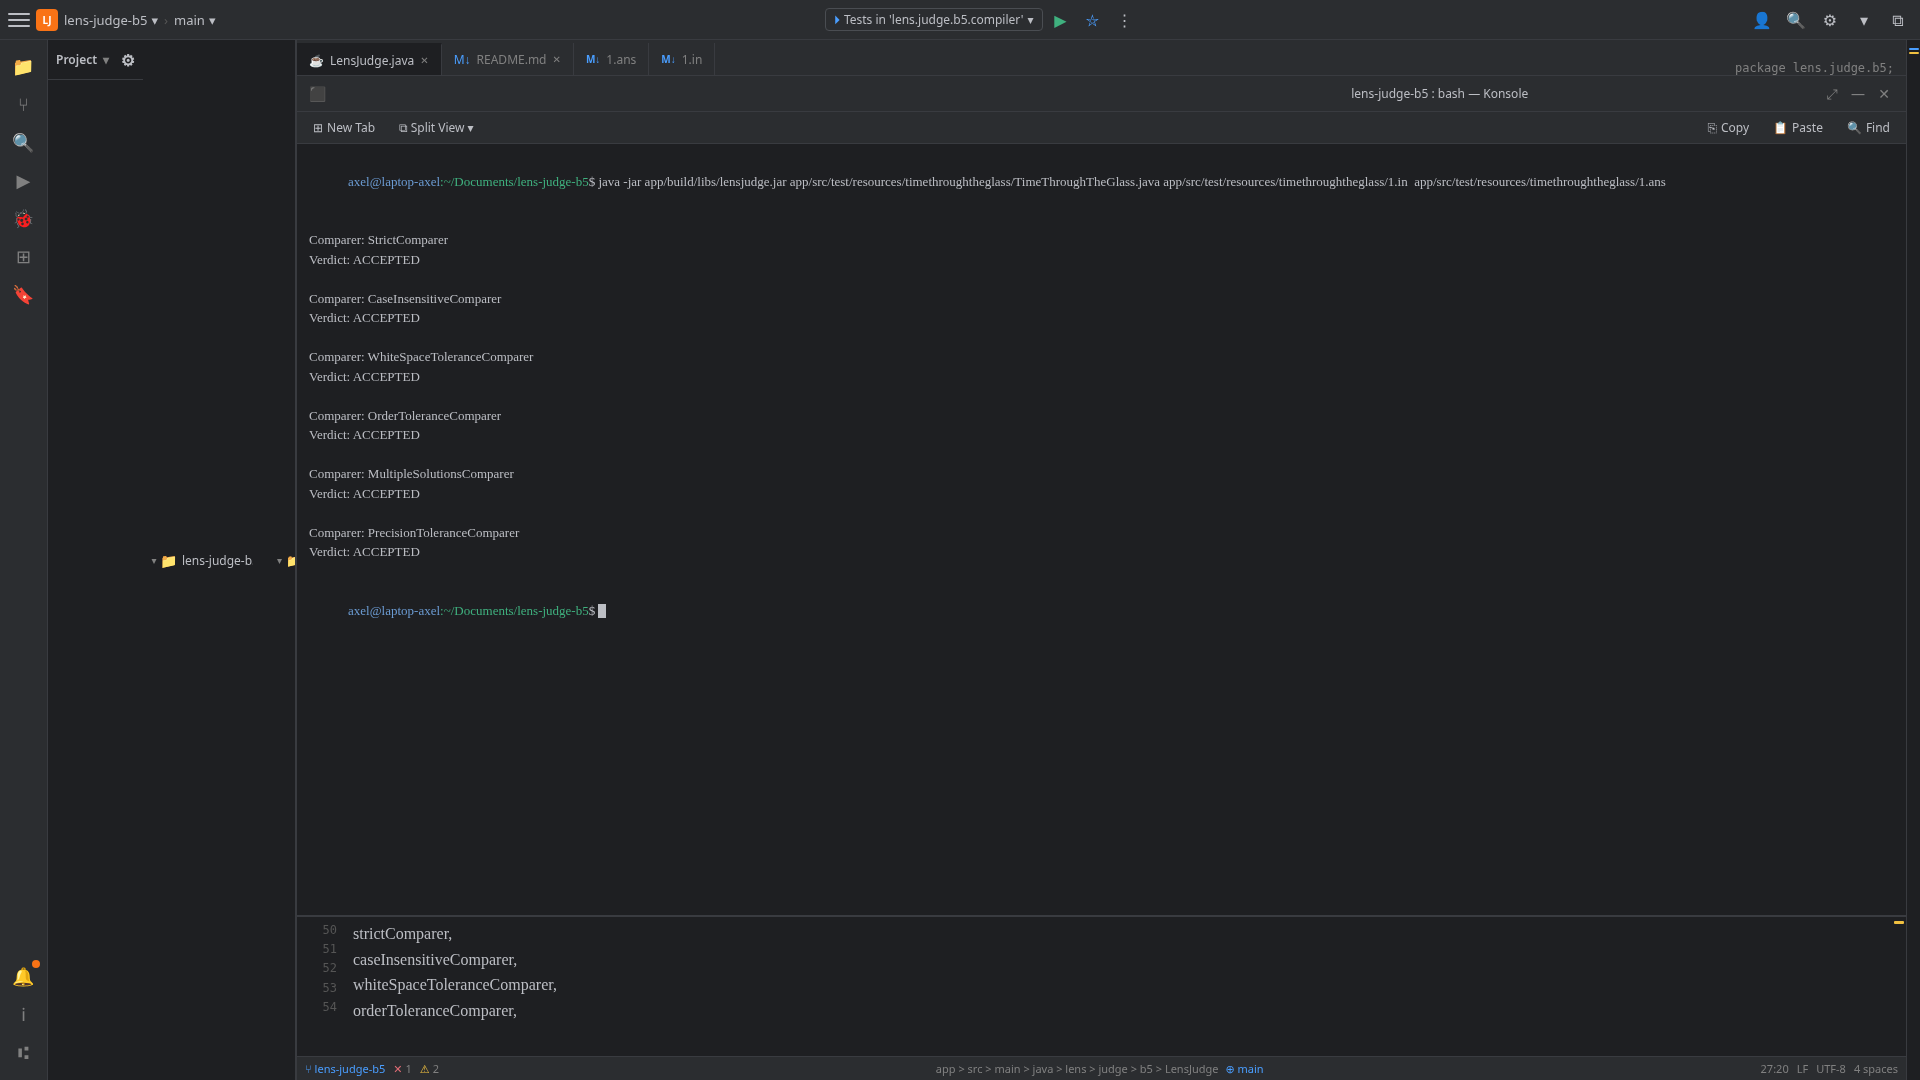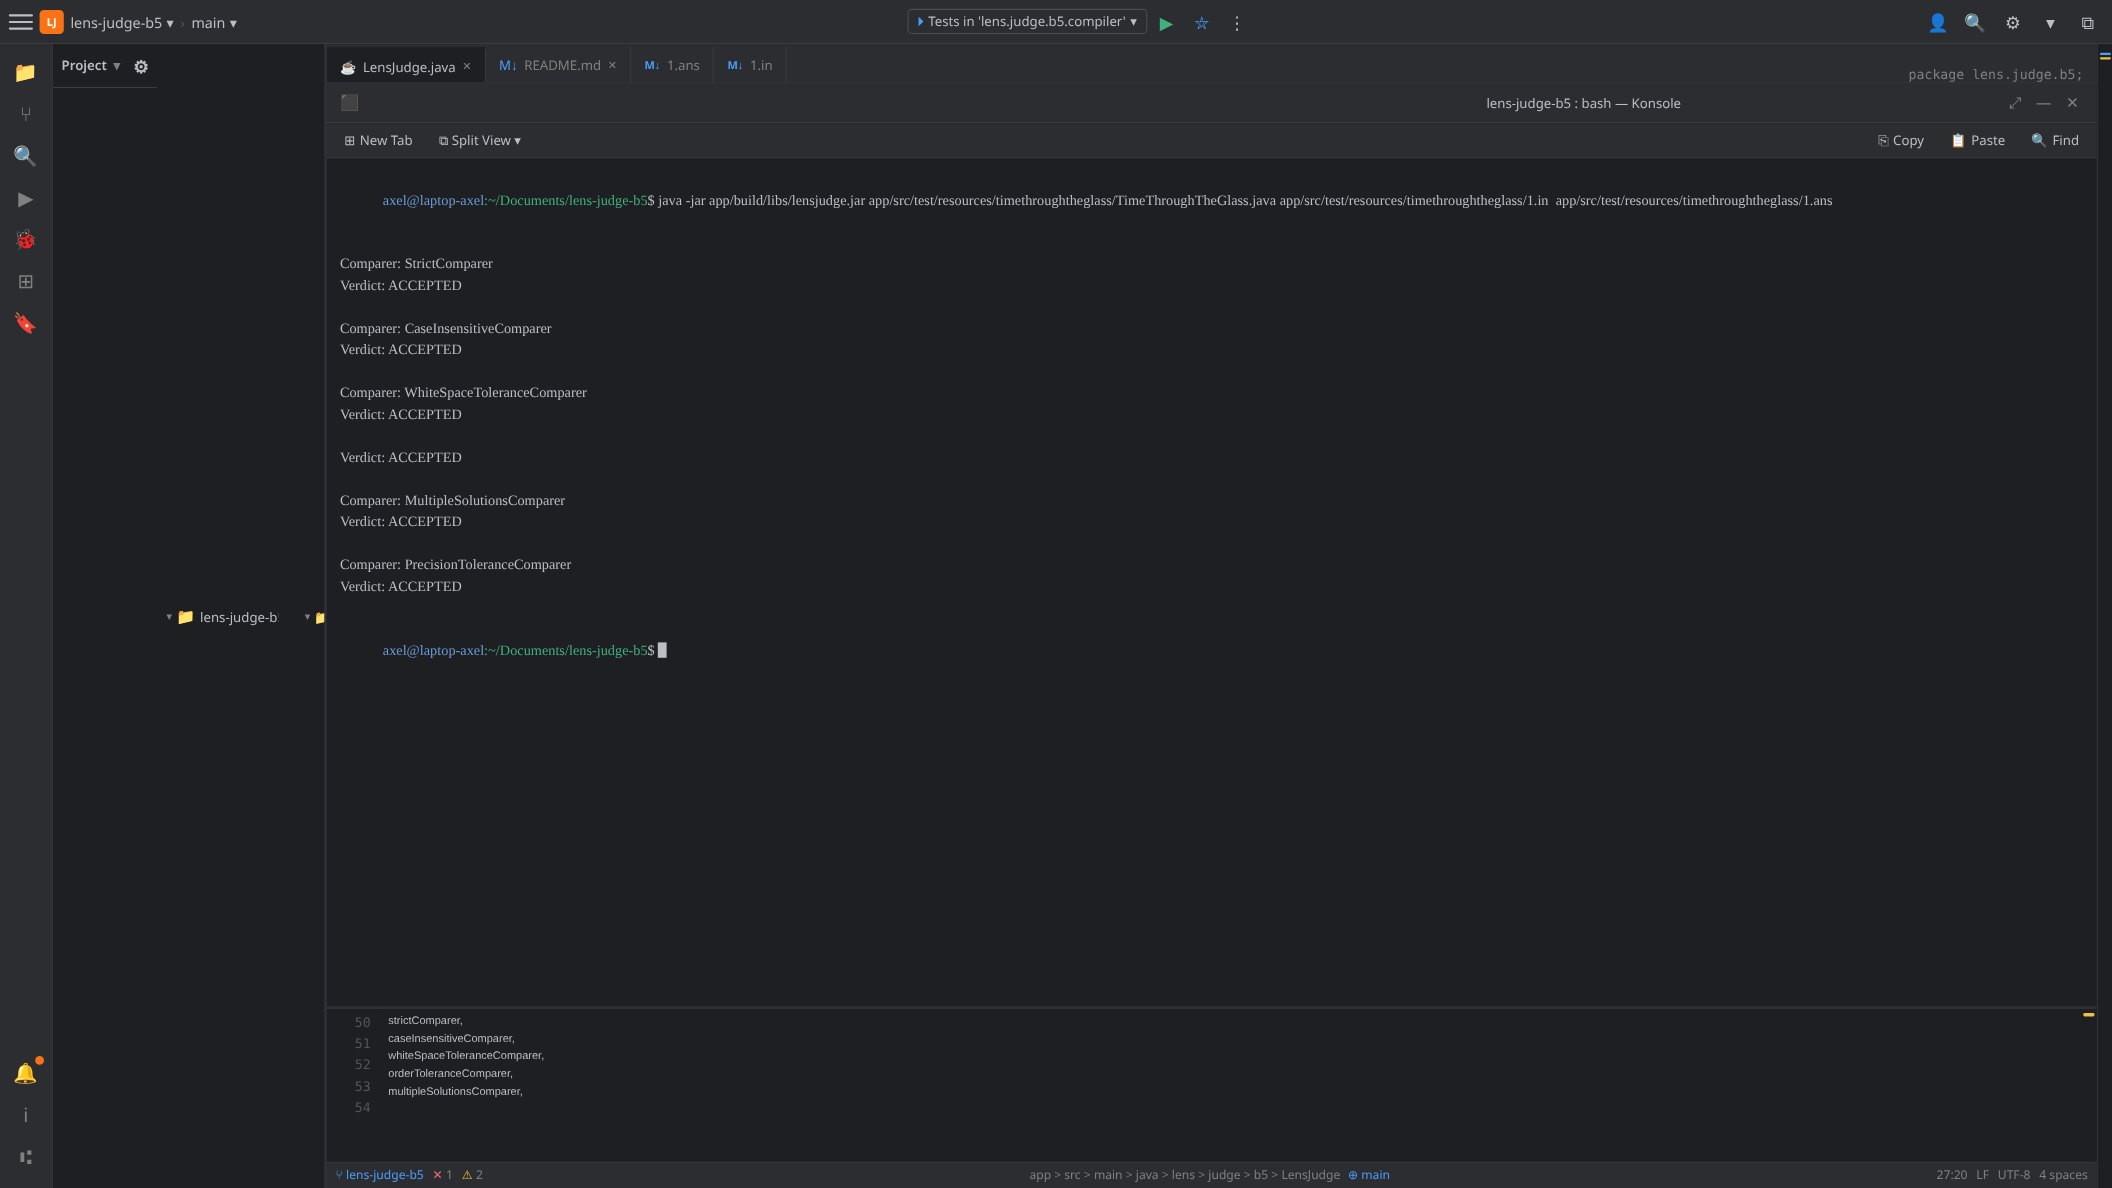--- a/index.html
+++ b/index.html
@@ -314,22 +314,22 @@
       color: #555;
       font-family: 'Consolas', monospace;
       font-size: 12px;
       text-align: right;
       padding: 4px 8px 4px 0;
       line-height: 1.6;
       user-select: none;
     }
     .code-area {
       flex: 1;
-      font-family: Liberation Sans, sans-serif;
-      font-size: 10px;
+      font-family: Liberation Serif, serif;
+      font-size: 16px;
       color: #bcbec4;
       padding: 4px 8px;
       line-height: 1.6;
       overflow: auto;
     }
 
     
     .right-gutter {
       width: 14px;
       background: #1e1f22;
@@ -549,20 +549,21 @@
           <div class="term-line">&nbsp;</div>
           <div class="term-line">Comparer: StrictComparer</div>
           <div class="term-line">Verdict: ACCEPTED</div>
           <div class="term-line">&nbsp;</div>
           <div class="term-line">Comparer: CaseInsensitiveComparer</div>
           <div class="term-line">Verdict: ACCEPTED</div>
           <div class="term-line">&nbsp;</div>
           <div class="term-line">Comparer: WhiteSpaceToleranceComparer</div>
           <div class="term-line">Verdict: ACCEPTED</div>
           <div class="term-line">&nbsp;</div>
+          <div class="term-line">Comparer: OrderToleranceComparer</div>
           <div class="term-line">Verdict: ACCEPTED</div>
           <div class="term-line">&nbsp;</div>
           <div class="term-line">Comparer: MultipleSolutionsComparer</div>
           <div class="term-line">Verdict: ACCEPTED</div>
           <div class="term-line">&nbsp;</div>
           <div class="term-line">Comparer: PrecisionToleranceComparer</div>
           <div class="term-line">Verdict: ACCEPTED</div>
           <div class="term-line">&nbsp;</div>
           <div class="term-line">
             <span class="term-path">axel@laptop-axel</span><span class="term-prompt">:~/Documents/lens-judge-b5</span><span class="term-cmd">$ </span><span class="term-cursor"></span>
@@ -577,21 +578,20 @@
             <div>51</div>
             <div>52</div>
             <div>53</div>
             <div>54</div>
           </div>
           <div class="code-area">
             <div>                strictComparer,</div>
             <div>                caseInsensitiveComparer,</div>
             <div>                whiteSpaceToleranceComparer,</div>
             <div>                orderToleranceComparer,</div>
-            <div>                multipleSolutionsComparer,</div>
           </div>
           <div class="right-gutter">
             <div class="gutter-mark yellow"></div>
           </div>
         </div>
 
       </div>
 
     </div>
 

